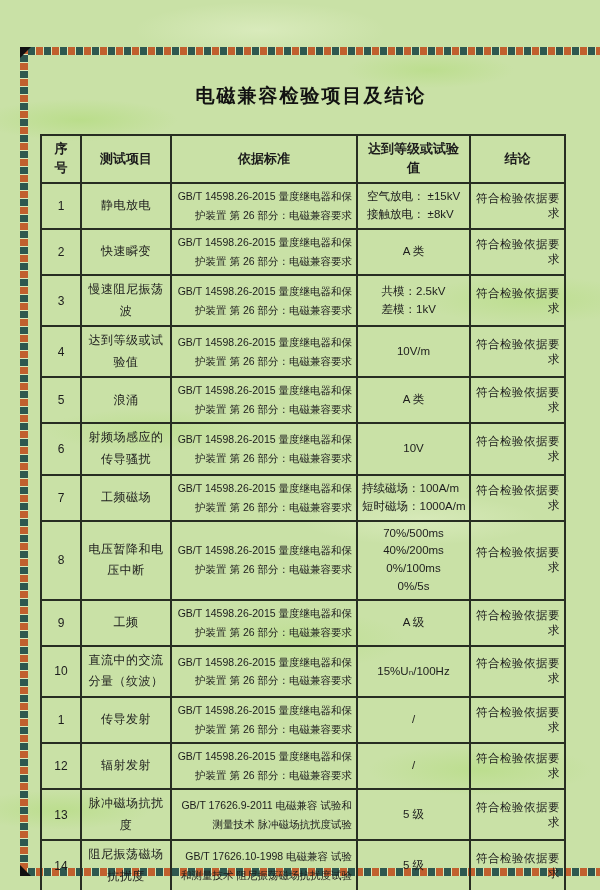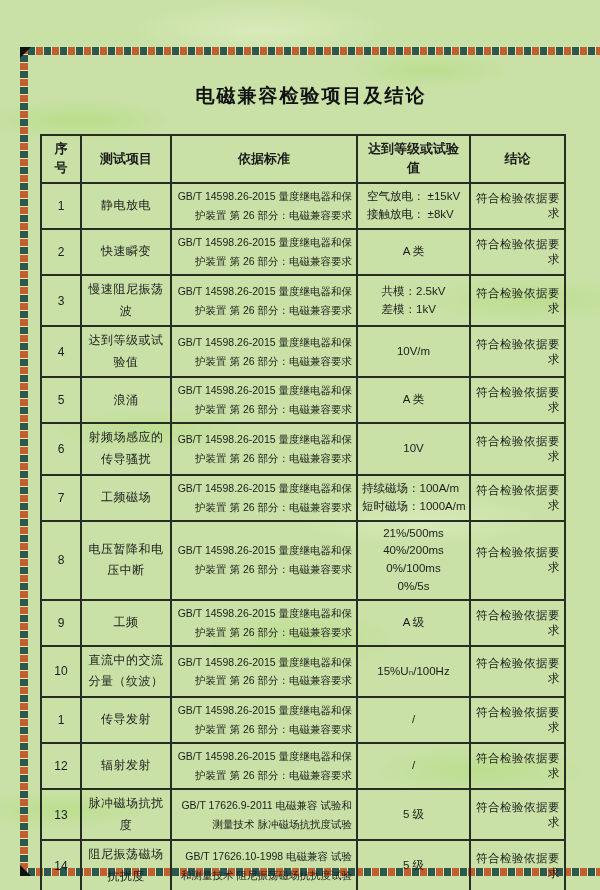--- a/index.html
+++ b/index.html
@@ -151,21 +151,21 @@
         <td class="c-no">7</td>
         <td class="c-item">工频磁场</td>
         <td class="c-std">GB/T 14598.26-2015 量度继电器和保护装置 第 26 部分：电磁兼容要求</td>
         <td class="c-val"><span class="val-left"><div class="val-line">持续磁场：100A/m</div><div class="val-line">短时磁场：1000A/m</div></span></td>
         <td class="c-con">符合检验依据要求</td>
       </tr>
       <tr>
         <td class="c-no">8</td>
         <td class="c-item">电压暂降和电压中断</td>
         <td class="c-std">GB/T 14598.26-2015 量度继电器和保护装置 第 26 部分：电磁兼容要求</td>
-        <td class="c-val"><span class=""><div class="val-line">21%/500ms</div><div class="val-line">40%/200ms</div><div class="val-line">0%/100ms</div><div class="val-line">0%/5s</div></span></td>
+        <td class="c-val"><span class=""><div class="val-line">70%/500ms</div><div class="val-line">40%/200ms</div><div class="val-line">0%/100ms</div><div class="val-line">0%/5s</div></span></td>
         <td class="c-con">符合检验依据要求</td>
       </tr>
       <tr>
         <td class="c-no">9</td>
         <td class="c-item">工频</td>
         <td class="c-std">GB/T 14598.26-2015 量度继电器和保护装置 第 26 部分：电磁兼容要求</td>
         <td class="c-val"><span class=""><div class="val-line">A 级</div></span></td>
         <td class="c-con">符合检验依据要求</td>
       </tr>
       <tr>

